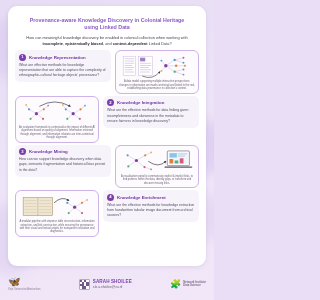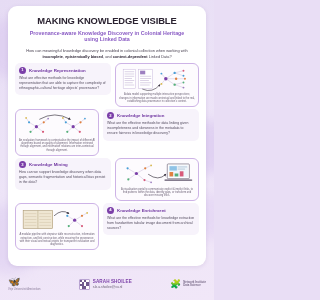--- a/index.html
+++ b/index.html
@@ -127,21 +127,20 @@
 <body>
 
 <div id="poster">
   <div class="blob b1"></div>
   <div class="blob b2"></div>
   <div class="blob b3"></div>
   <div class="blob b4"></div>
 
   <div id="card">
 
-    <div class="title">MAKING KNOWLEDGE VISIBLE</div>
     <div class="subtitle">Provenance-aware Knowledge Discovery in Colonial Heritage using Linked Data</div>
 
     <div class="question">
       <span>How can meaningful knowledge discovery be enabled in colonial collection when working with </span><b>incomplete</b><span>, </span><b>epistemically biased</b><span>, and </span><b>context-dependent</b><span> Linked Data?</span>
     </div>
 
     <div class="sections">
 
       <div class="row">
         <div class="textblock">

